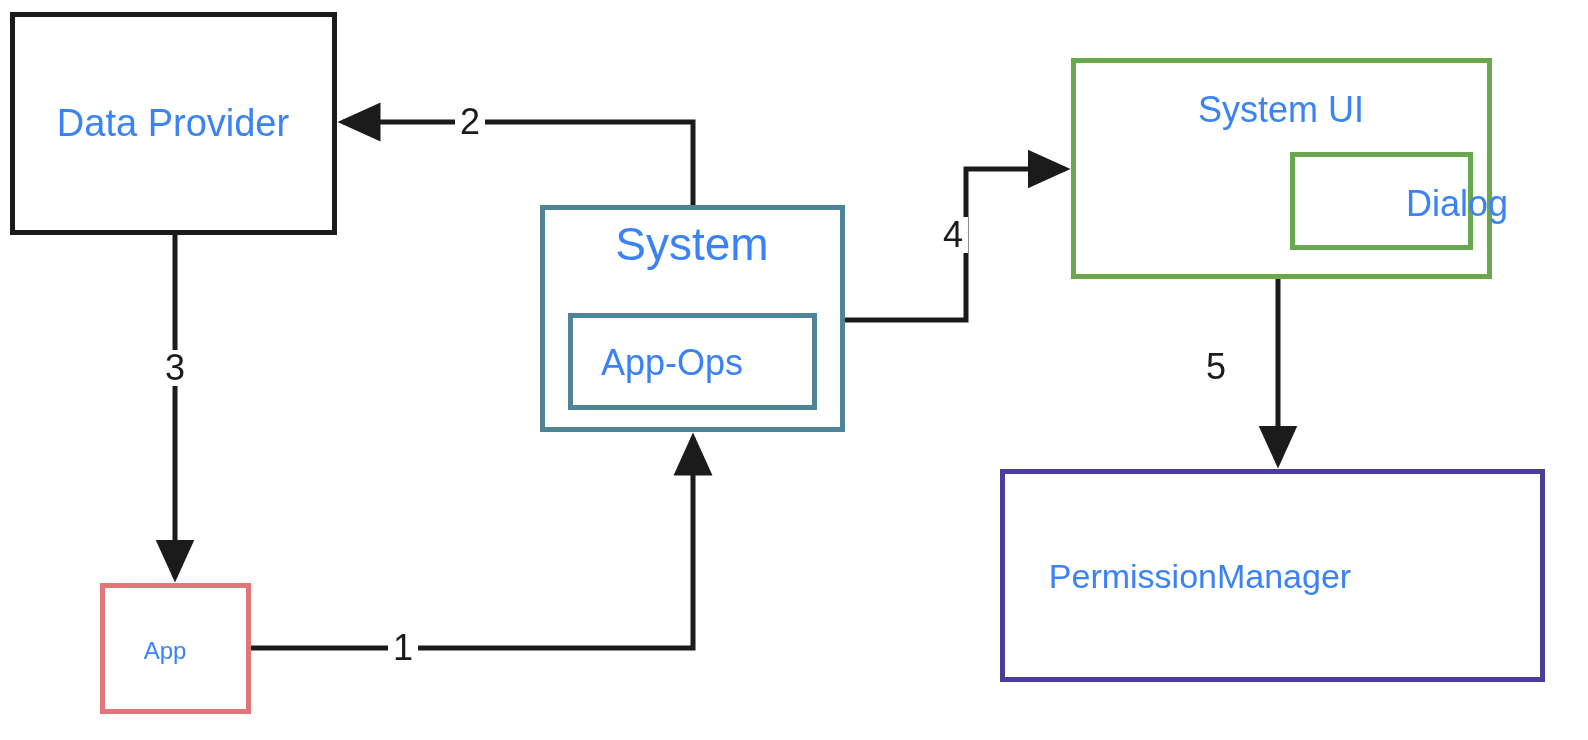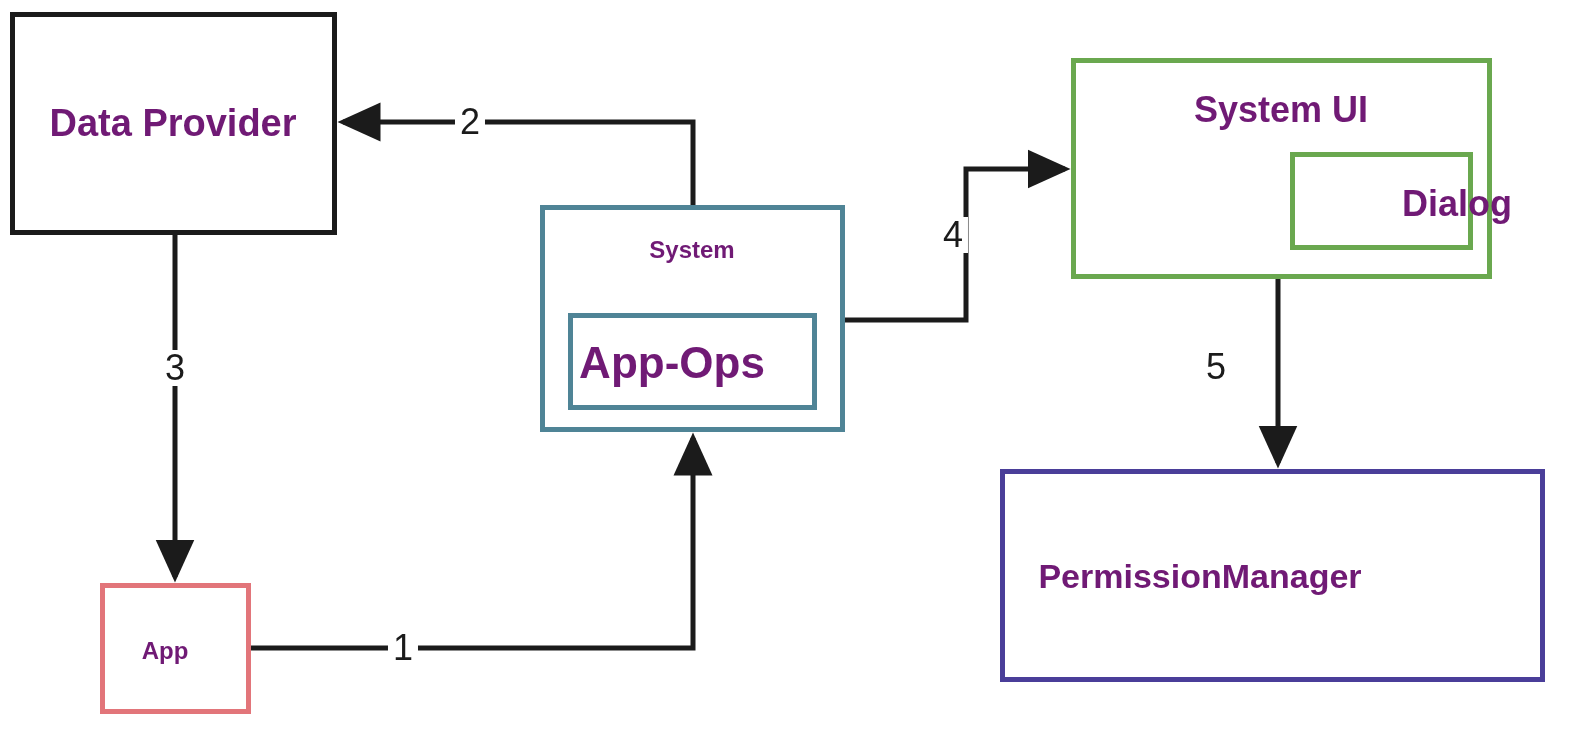--- a/index.html
+++ b/index.html
@@ -20,23 +20,23 @@
   #diagram-svg {
     position: absolute;
     left: 0;
     top: 0;
     width: 1588px;
     height: 740px;
   }
   .node-label {
     position: absolute;
     white-space: nowrap;
-    color: #701a75;
+    color: #3b82f6;
     font-family: "Liberation Sans", sans-serif;
-    font-weight: 700;
+    font-weight: 400;
     line-height: 1;
     transform: translate(-50%, -50%);
   }
   .edge-label {
     position: absolute;
     white-space: nowrap;
     color: #1b1b1b;
     font-family: "Liberation Sans", sans-serif;
     font-weight: 400;
     line-height: 1;
@@ -69,22 +69,22 @@
         <rect x="570.5" y="315.5" width="244" height="92" fill="#ffffff" stroke="#4f8496" stroke-width="5"></rect>
         <rect x="1073.5" y="60.5" width="416" height="216" fill="#ffffff" stroke="#6aa84f" stroke-width="5"></rect>
         <rect x="1292.5" y="154.5" width="178" height="93" fill="#ffffff" stroke="#6aa84f" stroke-width="5"></rect>
         <rect x="1002.5" y="471.5" width="540" height="208" fill="#ffffff" stroke="#4a3e99" stroke-width="5"></rect>
         <rect x="102.5" y="585.5" width="146" height="126" fill="#ffffff" stroke="#e2757a" stroke-width="5"></rect>
       </g>
   </svg>
 
   <div id="node-labels">
       <div class="node-label" style="left: 173px; top: 123px; font-size: 38px;">Data Provider</div>
-      <div class="node-label" style="left: 692px; top: 250px; font-size: 24px;">System</div>
-      <div class="node-label" style="left: 672px; top: 363px; font-size: 44px;">App-Ops</div>
+      <div class="node-label" style="left: 692px; top: 244px; font-size: 46px;">System</div>
+      <div class="node-label" style="left: 672px; top: 363px; font-size: 36px;">App-Ops</div>
       <div class="node-label" style="left: 1281px; top: 110px; font-size: 36px; text-align: right;">System UI</div>
       <div class="node-label" style="left: 1457px; top: 204px; font-size: 36px;">Dialog</div>
       <div class="node-label" style="left: 1200px; top: 576px; font-size: 34px;">PermissionManager</div>
       <div class="node-label" style="left: 165px; top: 651px; font-size: 24px;">App</div>
     </div>
   <div id="edge-labels">
       <div class="edge-label" style="left: 403px; top: 648px; font-size: 36px;">1</div>
       <div class="edge-label" style="left: 470px; top: 122px; font-size: 36px;">2</div>
       <div class="edge-label" style="left: 175px; top: 368px; font-size: 36px;">3</div>
       <div class="edge-label" style="left: 953px; top: 235px; font-size: 36px;">4</div>

